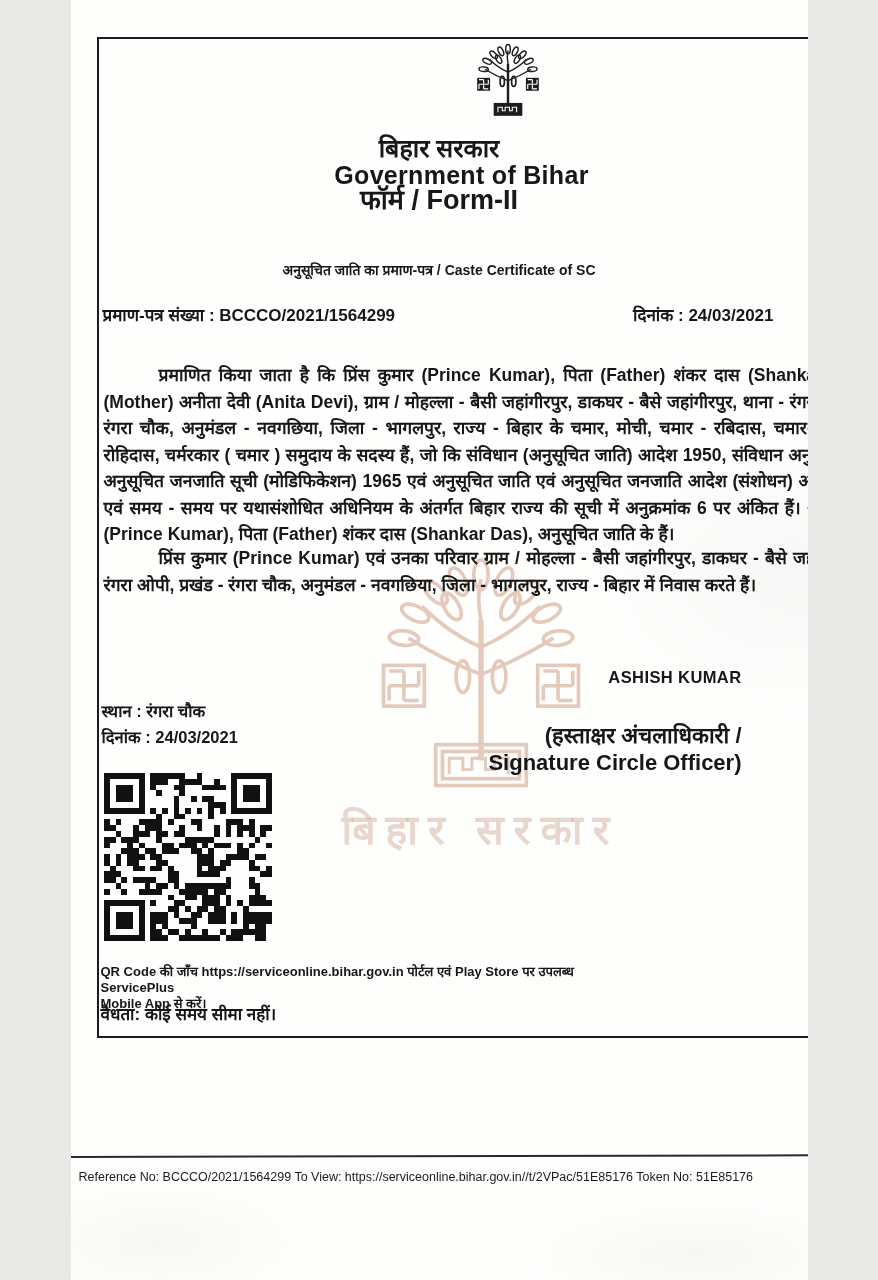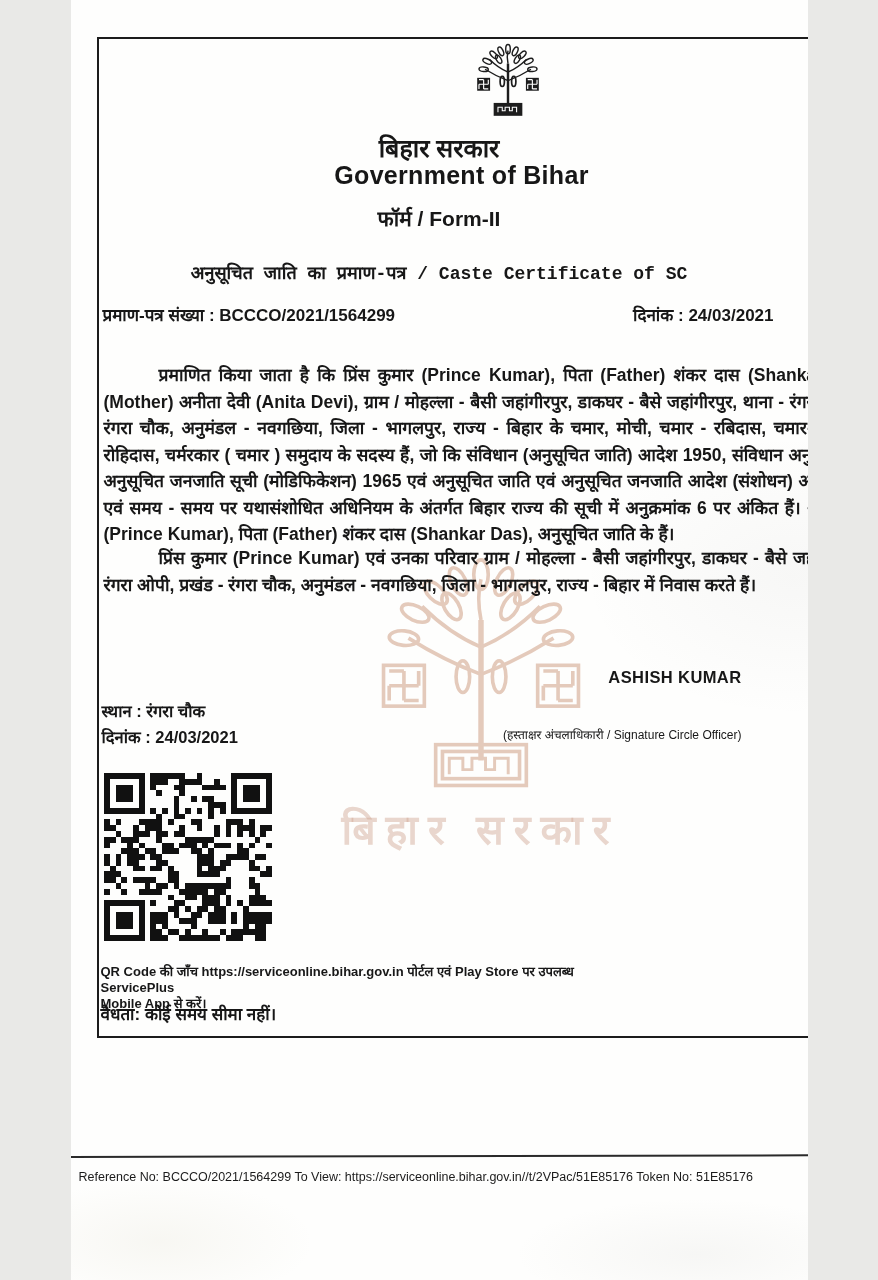--- a/index.html
+++ b/index.html
@@ -23,30 +23,30 @@
   .sheet{
     position:absolute;left:26px;top:37px;width:820px;height:997px;
     border:2.5px solid #1c1c1c;
     background:transparent;
   }
   .abs{position:absolute;}
   .center{left:0;right:0;text-align:center;}
   .hdr-emblem{left:393px;top:42px;width:88px;height:86px;}
   .title-hi{top:130px;font-size:25px;font-weight:bold;}
   .title-en{top:161px;font-size:25px;font-weight:bold;letter-spacing:.3px;padding-left:45px;}
-  .form-line{top:204px;font-size:21px;font-weight:bold;}
+  .form-line{top:180px;font-size:27px;font-weight:bold;}
   .district{top:232px;font-size:19.5px;font-weight:bold;}
-  .castetype{top:260px;font-size:18px;font-weight:bold;font-family:Liberation Mono, monospace;}
+  .castetype{top:260px;font-size:14px;font-weight:bold;}
   .metarow{top:303px;left:32px;right:34px;display:flex;justify-content:space-between;font-size:17px;font-weight:bold;}
   .para{left:33px;width:808px;font-size:17.5px;font-weight:bold;line-height:26.5px;text-align:justify;}
   .para1{top:362px;text-indent:55px;}
   .para2{top:545px;text-indent:55px;}
   .digsig{left:637px;top:620px;font-size:11.5px;line-height:16px;color:#1f1f1f;font-weight:500;}
   .signer{top:668px;right:66px;font-size:16.5px;font-weight:bold;letter-spacing:.4px;text-align:right;margin-left:39px;}
-  .desig{top:722px;right:66px;width:290px;font-size:12px;font-weight:normal;line-height:27px;text-align:right;}
+  .desig{top:722px;right:66px;width:290px;font-size:22px;font-weight:bold;line-height:27px;text-align:right;}
   .place{left:31px;top:699px;font-size:16.5px;font-weight:bold;}
   .date2{left:31px;top:725px;font-size:16.5px;font-weight:bold;}
   .qr{left:33px;top:772px;width:168px;height:170px;}
   .qr svg{width:100%;height:100%;fill:#111;}
   .qrnote{left:30px;top:964px;width:520px;font-size:13px;font-weight:bold;line-height:16px;}
   .validity{left:30px;top:1002px;font-size:17px;font-weight:bold;}
   .botline{left:0px;top:1155px;width:848px;height:2px;background:#2a2a2a;transform:rotate(-.12deg);}
   .reference{left:8px;top:1170px;font-size:12.5px;font-weight:500;color:#1b1b1b;}
   .artifact{left:818px;top:44px;font-size:11px;color:#555;}
   

